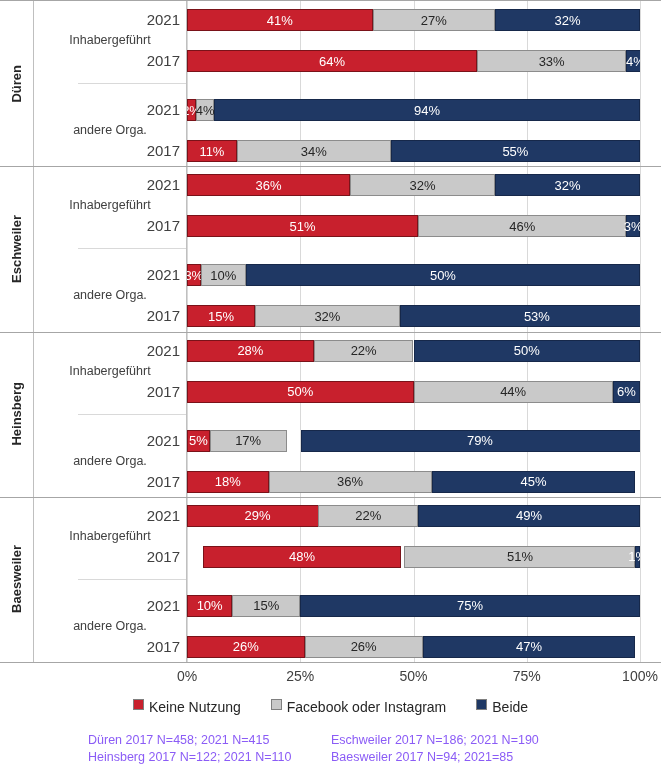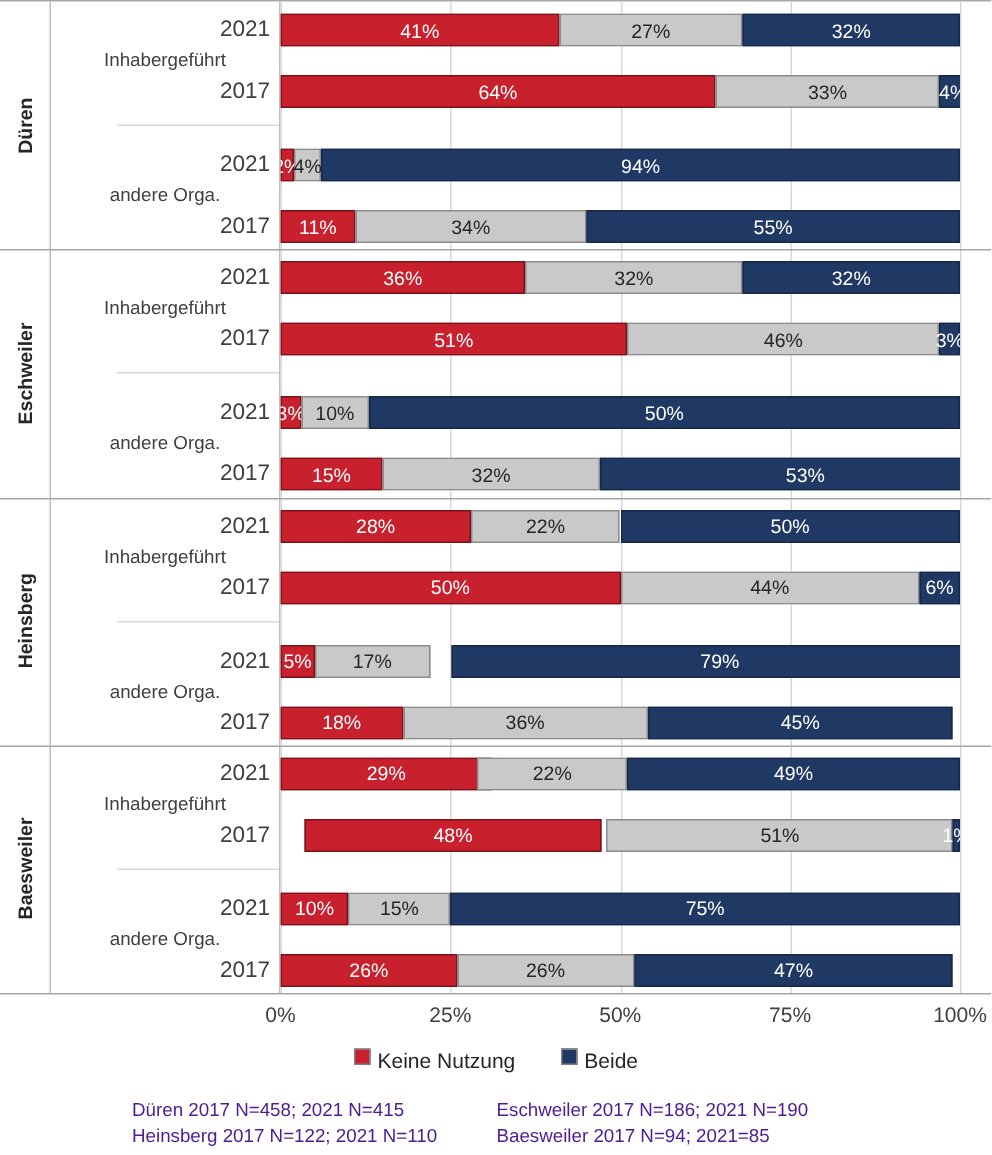--- a/index.html
+++ b/index.html
@@ -86,21 +86,21 @@
   }
   .legend-item{display:flex;align-items:flex-start;gap:5px;white-space:nowrap;}
   .legend-swatch{width:11px;height:11px;display:inline-block;border:1px solid #7f7f7f;box-sizing:border-box;}
   .legend-swatch.none{background:#C8202D;}
   .legend-swatch.one{background:#C9C9C9;}
   .legend-swatch.both{background:#1F3864;}
 
   
   .footnotes{
     position:absolute;left:0;top:732px;width:661px;
-    font-size:12.5px;color:#4c1d95;line-height:17px;
+    font-size:12.5px;color:#8b5cf6;line-height:17px;
   }
   .foot-row{display:flex;justify-content:flex-start;padding-left:88px;}
   .foot-col-a{width:243px;white-space:nowrap;}
   .foot-col-b{white-space:nowrap;}
 </style>
 </head>
 <body>
 
 <div id="chart-root">
 
@@ -352,20 +352,24 @@
       <div class="tick" style="left: 486.75px;">75%</div>
       <div class="tick" style="left: 600px;">100%</div>
     </div>
 
   <div class="legend" id="legend">
       <div class="legend-item">
         <span class="legend-swatch none"></span>
         <span>Keine Nutzung</span>
       </div>
       <div class="legend-item">
+        <span class="legend-swatch one"></span>
+        <span>Facebook oder Instagram</span>
+      </div>
+      <div class="legend-item">
         <span class="legend-swatch both"></span>
         <span>Beide</span>
       </div>
     </div>
 
   <div class="footnotes" id="footnotes">
       <div class="foot-row">
         <div class="foot-col-a">Düren 2017 N=458; 2021 N=415</div>
         <div class="foot-col-b">Eschweiler 2017 N=186; 2021 N=190</div>
       </div>

